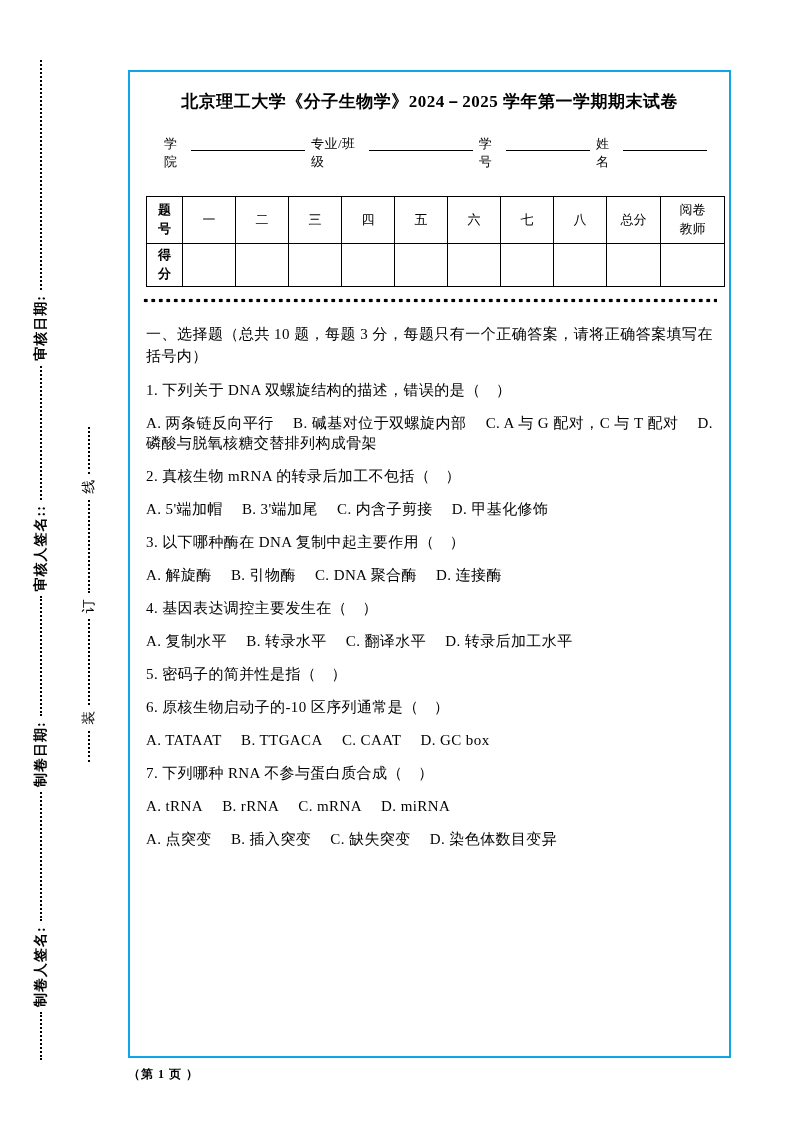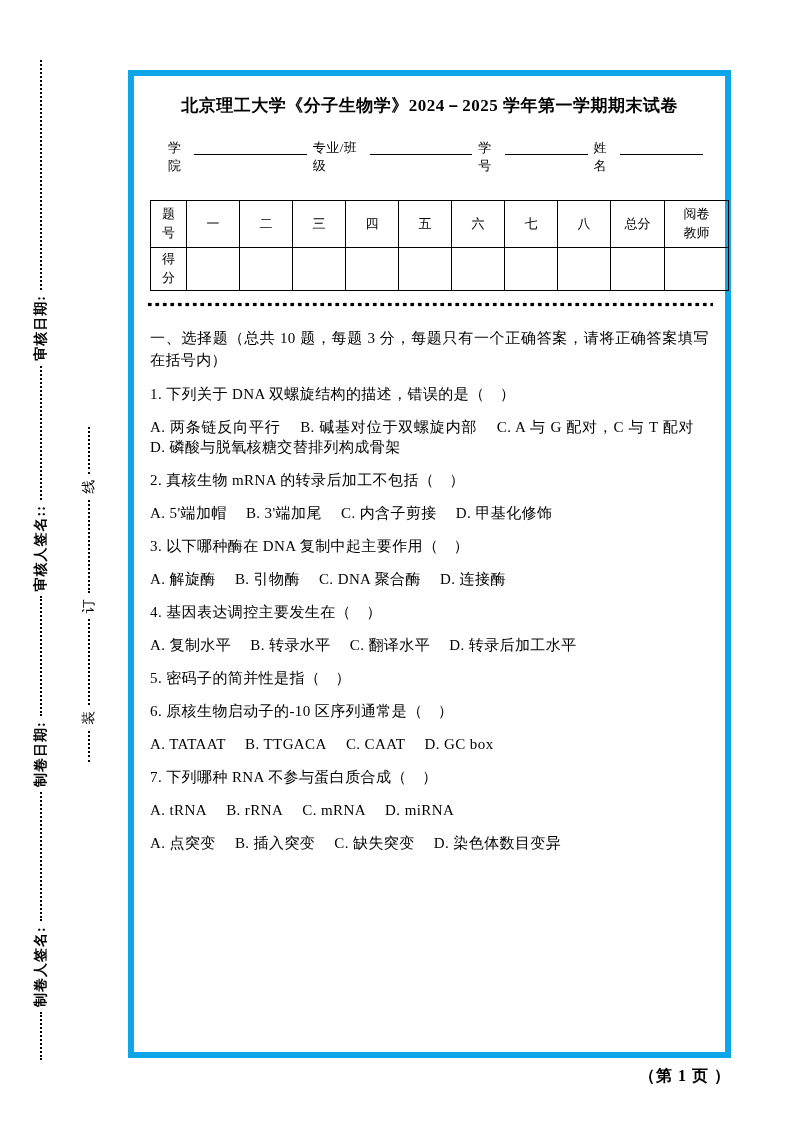--- a/index.html
+++ b/index.html
@@ -11,46 +11,46 @@
         transform-origin:0 0;}
   .rail1{left:30px;top:1060px;width:1000px;height:22px;}
   .rail2{left:80px;top:762px;width:335px;height:18px;}
   .dots{border-top:2px dotted #000;height:0;flex-basis:0;}
   .g04{flex-grow:.4}.g05{flex-grow:.5}.g06{flex-grow:.6}.g11{flex-grow:1.1}
   .g12{flex-grow:1.2}.g125{flex-grow:1.25}.g135{flex-grow:1.35}.g14{flex-grow:1.4}.g24{flex-grow:2.4}
   .rlabel{font-size:14px;font-weight:bold;white-space:nowrap;padding:0 5px;letter-spacing:1px;}
   .bchar{font-size:14px;padding:0 6px;white-space:nowrap;}
 
   
-  .sheet{position:absolute;left:128px;top:70px;width:603px;height:988px;border:6px solid #0ea5e9;
+  .sheet{position:absolute;left:128px;top:70px;width:603px;height:988px;border:2px solid #0ea5e9;
          padding:14px 16px 0 16px;box-sizing:border-box;}
   .title{margin:4px 0 0;text-align:center;font-size:17px;font-weight:bold;letter-spacing:.5px;}
   .info{margin:22px 0 0 18px;font-size:13px;display:flex;letter-spacing:.5px;}
   .info .lbl{padding-bottom:1px;}
   .blank{display:inline-block;border-bottom:1px solid #000;height:15px;margin-right:6px;}
 
   table.score{border-collapse:collapse;table-layout:fixed;width:578px;margin:24px auto 0;
               font-size:13px;}
   table.score td{border:1.5px solid #000;text-align:center;vertical-align:middle;padding:2px;}
   tr.r1 td{height:42px;} tr.r2 td{height:34px;}
-  .vwrap{display:inline-block;width:1.15em;word-break:break-all;line-height:1.45;}
+  .vwrap{display:inline-block;width:1.15em;word-break:break-all;line-height:1.45;font-weight:bold;}
   .vwrap2{display:inline-block;width:2.3em;word-break:break-all;line-height:1.45;}
 
   .dotsep{margin:11px -4px 0 -4px;height:5px;
           background-image:radial-gradient(circle,#000 1.8px,transparent 2.1px);
           background-size:7.5px 5px;background-position:0 50%;background-repeat:repeat-x;}
 
   .heading,.stem,.opts{font-size:15px;line-height:20px;letter-spacing:.4px;
                        text-align:justify;margin:13px 0 0;}
   .heading{margin-top:20px;line-height:22px;}
   .opts span{margin-right:1em;margin-top:14px;}
   .opts span:last-child{margin-right:0;}
 
-  .footer{position:absolute;left:128px;top:1066px;width:603px;text-align:right;
-          font-size:16px;font-weight:bold;letter-spacing:1px;}
+  .footer{position:absolute;left:128px;top:1066px;width:603px;text-align:left;
+          font-size:12px;font-weight:bold;letter-spacing:1px;}
 </style>
 </head>
 <body>
 
 <div class="rail rail1">
   <div class="dots g05"></div>
   <span class="rlabel">制卷人签名:</span>
   <div class="dots g135"></div>
   <span class="rlabel">制卷日期:</span>
   <div class="dots g125"></div>

